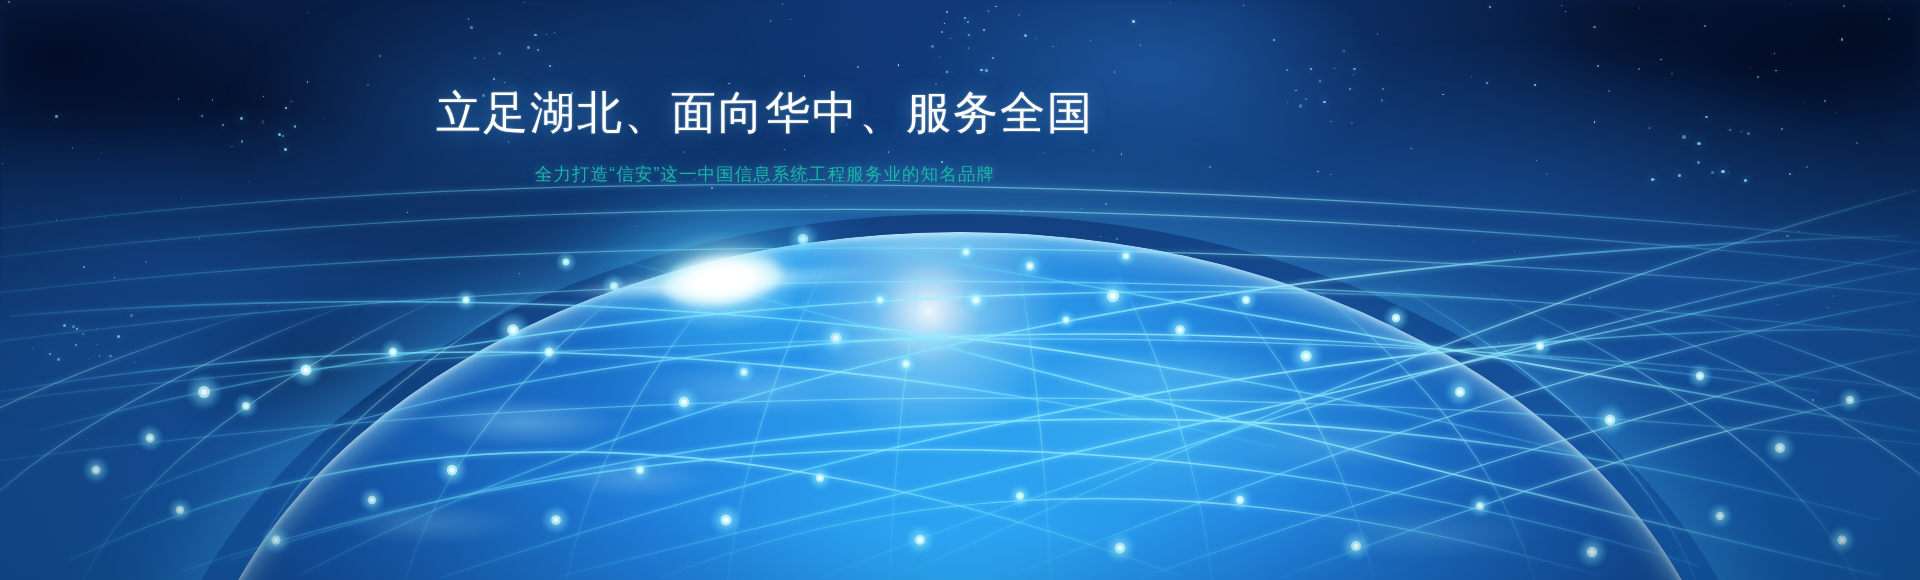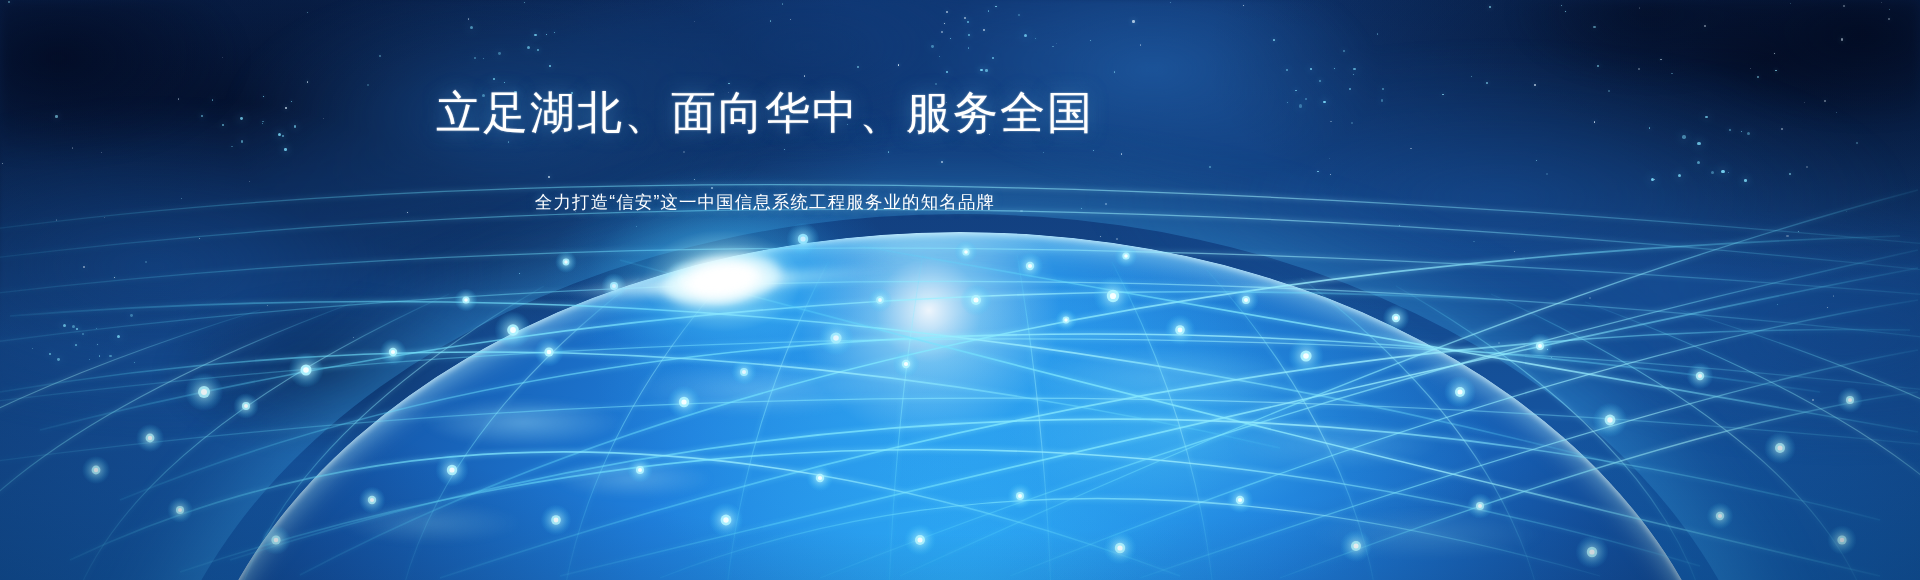--- a/index.html
+++ b/index.html
@@ -211,27 +211,27 @@
     color: #ffffff;
     text-shadow:
       0 0 2px rgba(255,255,255,0.55),
       0 0 18px rgba(110,200,255,0.55),
       0 2px 10px rgba(6,40,96,0.75);
     white-space: nowrap;
   }
   .subline {
     position: absolute;
     left: 0;
-    top: 190px;
+    top: 162px;
     width: 1530px;
     font-size: 17.5px;
     line-height: 1.4;
     font-weight: 400;
     letter-spacing: 1.1px;
-    color: #ffffff;
+    color: #14b8a6;
     text-shadow:
       0 0 10px rgba(110,200,255,0.6),
       0 1px 6px rgba(6,40,96,0.8);
     white-space: nowrap;
   }
 </style>
 </head>
 <body>
 
 <div class="banner">

